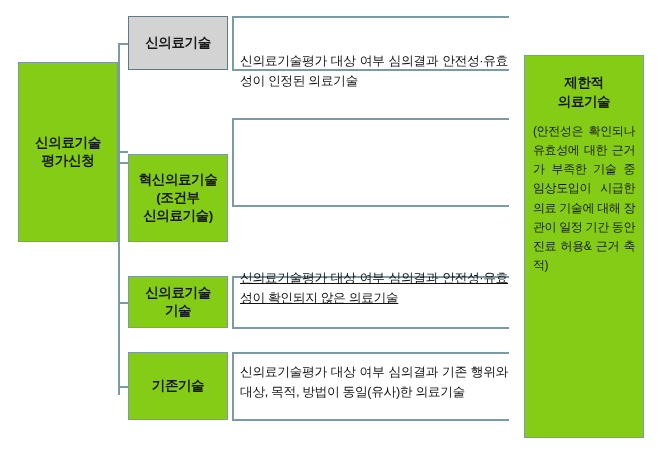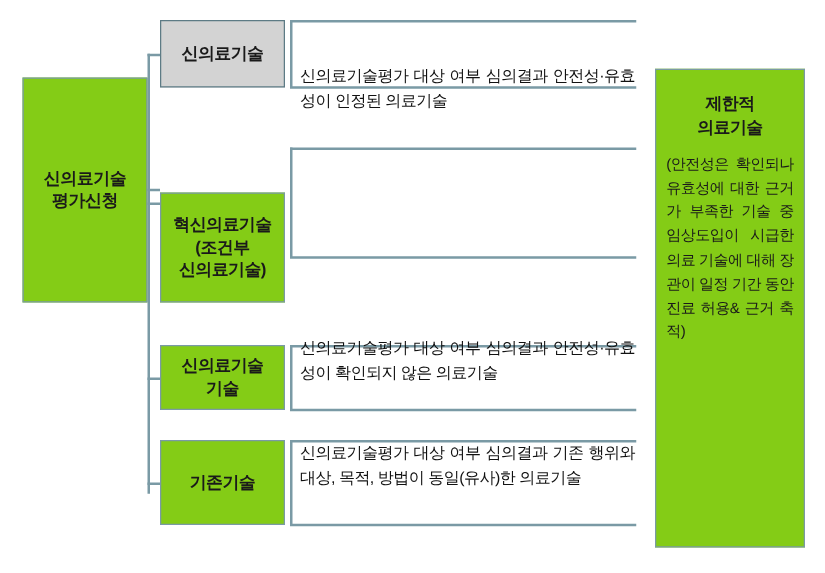--- a/index.html
+++ b/index.html
@@ -78,22 +78,22 @@
     left: 240px;
     width: 268px;
     font-size: 12.8px;
     line-height: 1.55;
     letter-spacing: -0.4px;
     text-align: justify;
     color: #111;
   }
   #desc-0 { top: 27px; margin-top: 24px; }
   #desc-1 { top: 126px; }
-  #desc-2 { top: 268px; }
-  #desc-3 { top: 352px; }
+  #desc-2 { top: 268px; text-decoration: underline; }
+  #desc-3 { top: 362px; }
 
   
   .divider {
     position: absolute;
     left: 232px;
     width: 1.5px;
     background: #7a9aa5;
   }
   #divider-0 { top: 16px; height: 54px; }
   #divider-1 { top: 118px; height: 88px; }

